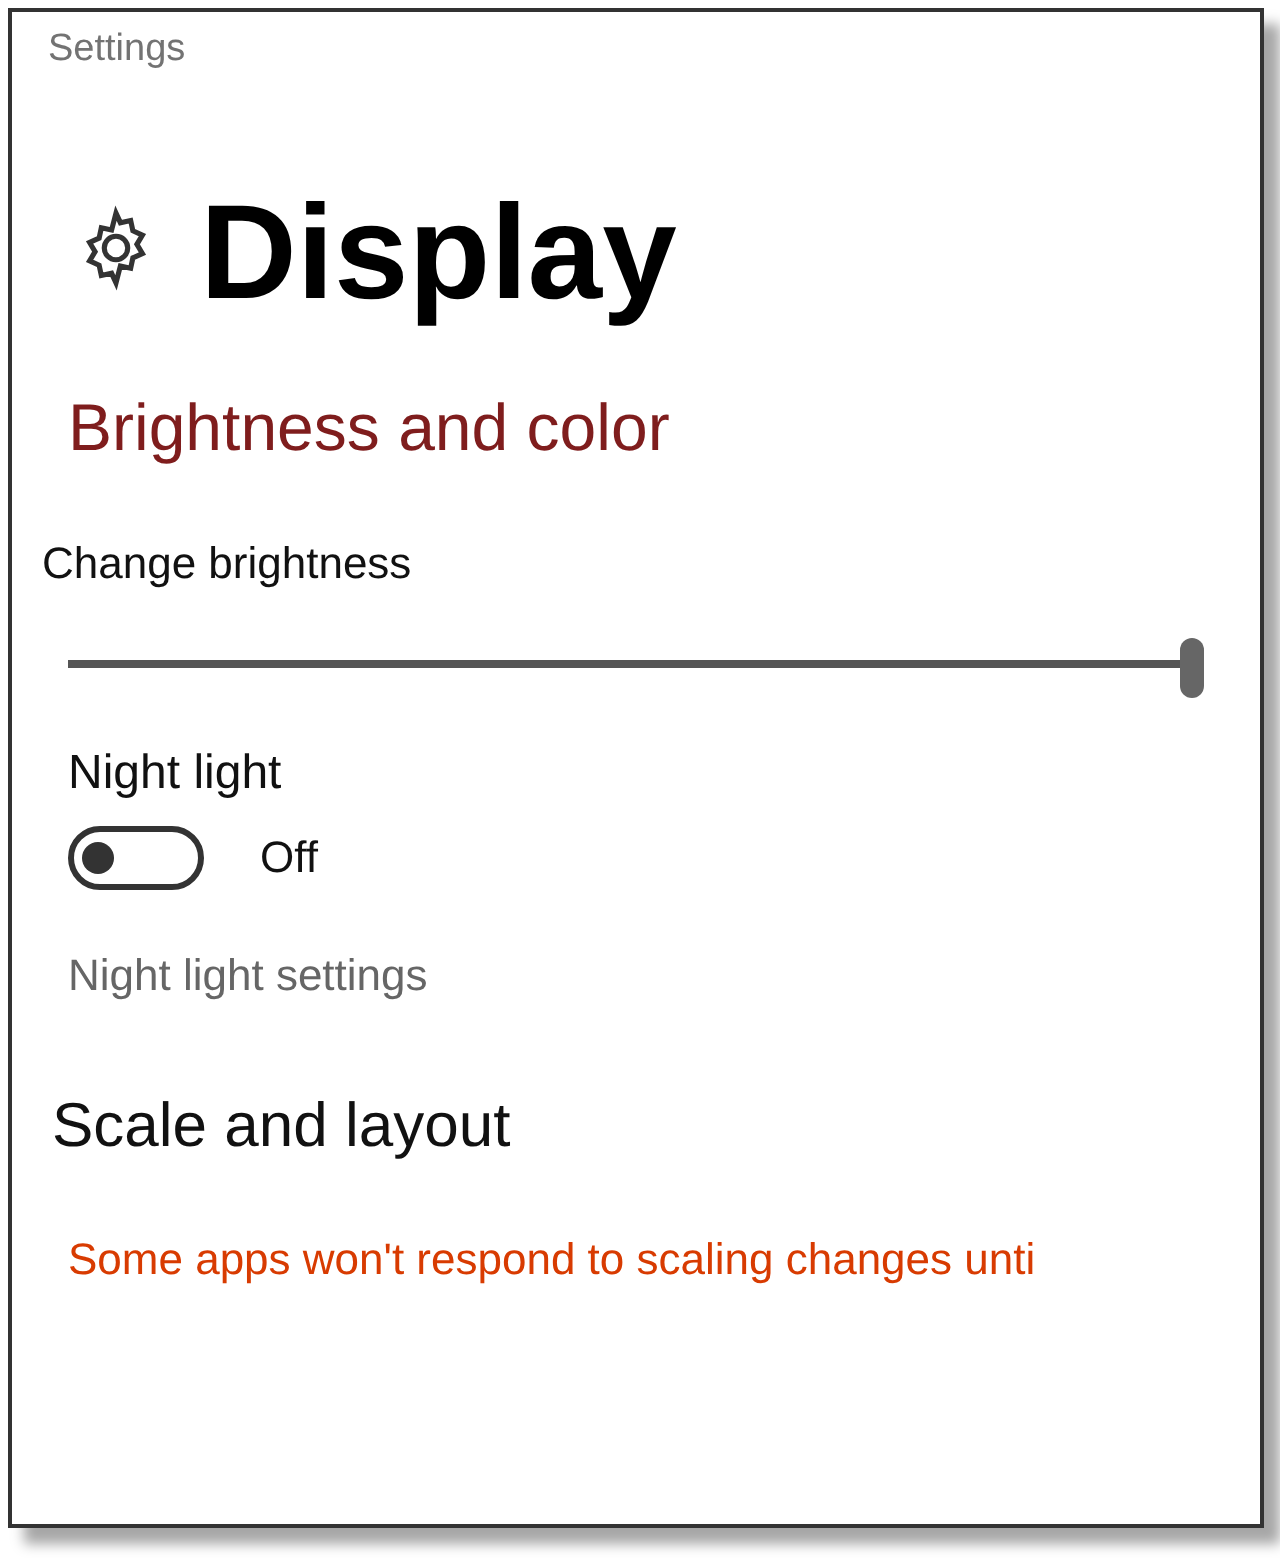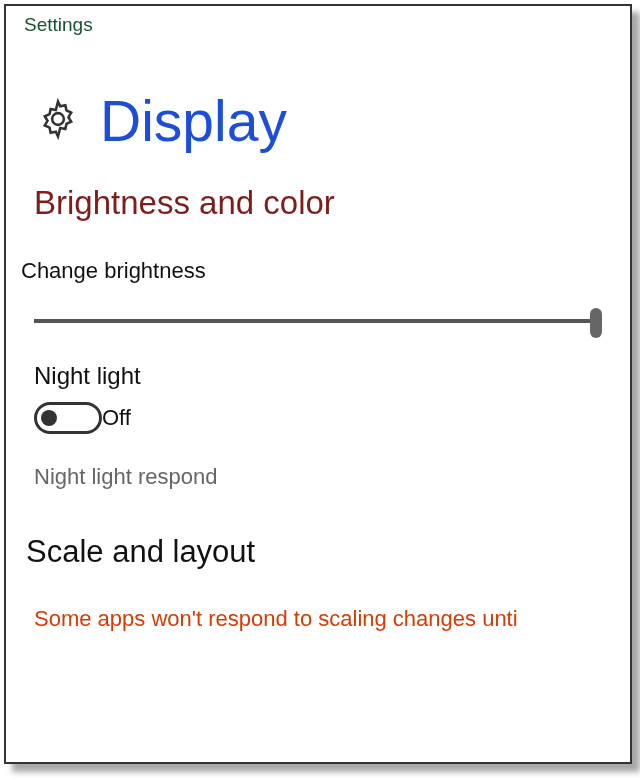--- a/index.html
+++ b/index.html
@@ -17,38 +17,38 @@
       margin: 4px;
       background: #fff;
       box-shadow: 8px 8px 6px rgba(0,0,0,0.35);
       position: relative;
       overflow: hidden;
     }
     .header {
       padding: 8px 18px 0 18px;
       font-size: 19px;
       font-weight: 400;
-      color: #14532d;
+      color: #737373;
     }
     .page-title-row {
       display: flex;
       align-items: center;
       gap: 20px;
       padding: 52px 0 0 30px;
     }
     .gear-icon svg {
       width: 44px;
       height: 44px;
       stroke: #333;
       fill: none;
     }
     .page-title {
-      font-size: 57px;
-      font-weight: 400;
-      color: #1d4ed8;
+      font-size: 67px;
+      font-weight: 700;
+      color: #000000;
     }
     .section-h {
       font-size: 33px;
       font-weight: 400;
       color: #7f1d1d;
       padding: 30px 0 0 28px;
     }
     .section-h2 {
       font-size: 31px;
       font-weight: 400;
@@ -87,20 +87,21 @@
       right: 0;
       top: 2px;
       width: 12px;
       height: 30px;
       background: #666;
       border-radius: 6px;
     }
     .toggle-row {
       display: flex;
       align-items: center;
+      gap: 28px;
       padding: 12px 0 0 28px;
     }
     .toggle {
       width: 68px;
       height: 32px;
       border: 3px solid #333;
       border-radius: 16px;
       display: flex;
       align-items: center;
       padding: 0 4px;
@@ -161,18 +162,18 @@
 
   <div class="field-label-sm">Night light</div>
 
   <div class="toggle-row">
     <div class="toggle">
       <div class="toggle-knob"></div>
     </div>
     <div class="toggle-state">Off</div>
   </div>
 
-  <div class="link-text">Night light respond</div>
+  <div class="link-text">Night light settings</div>
 
   <div class="section-h2">Scale and layout</div>
 
   <div class="warn">Some apps won't respond to scaling changes unti</div>
 </div>
 
 </body></html>

